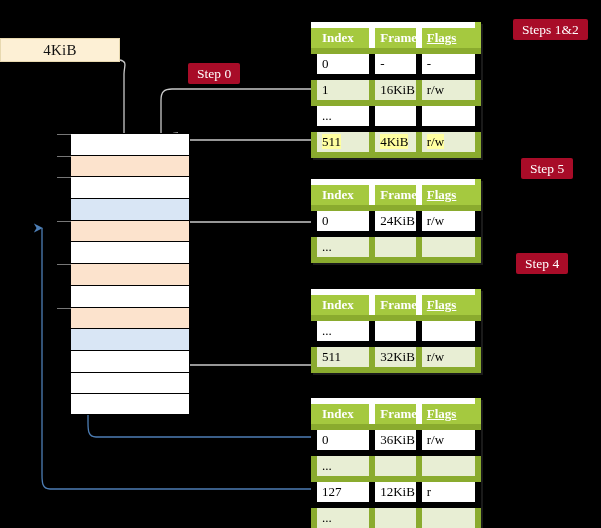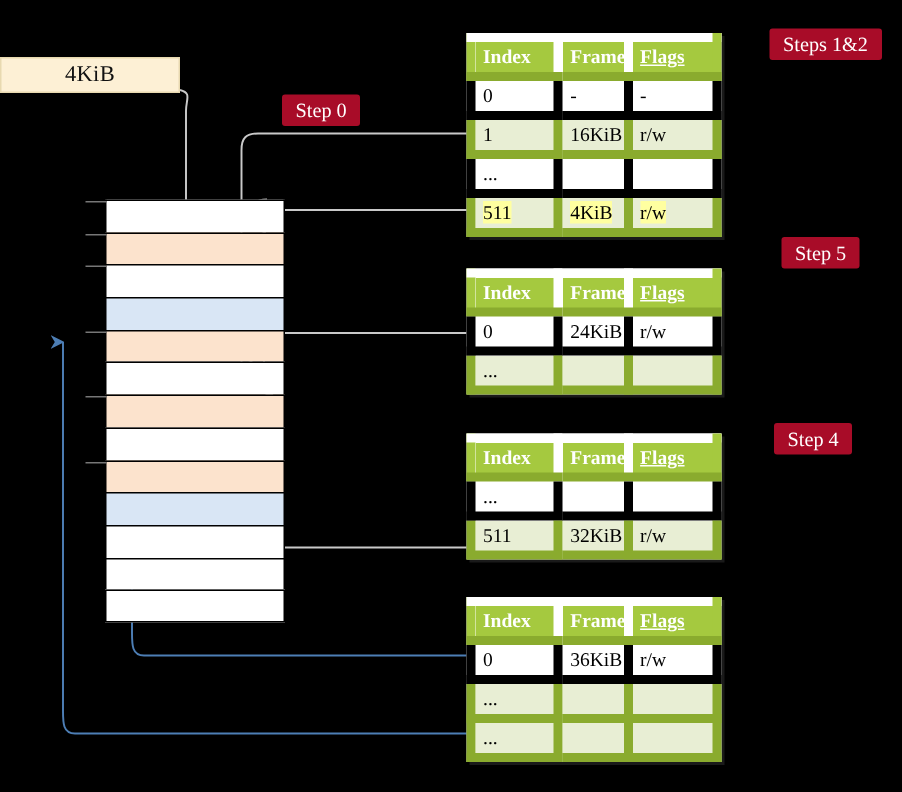--- a/index.html
+++ b/index.html
@@ -111,21 +111,21 @@
 
   <div class="badge" style="left:188px;top:39px;margin-top:24px;">
     <span>Step 0</span>
   </div>
   <div class="badge" style="left:513px;top:19px;">
     <span>Steps 1&amp;2</span>
   </div>
   <div class="badge" style="left:521px;top:158px;">
     <span>Step 5</span>
   </div>
-  <div class="badge" style="left:516px;top:282px;">
+  <div class="badge" style="left:516px;top:253px;">
     <span>Step 4</span>
   </div>
 
   <div class="memcol" id="memcol">
       <div class="memrow" style="position: relative;">
         <span class="tick" style="top: 0px;"></span>
       </div>
       <div class="memrow peach" style="position: relative;">
         <span class="tick" style="top: 0px;"></span>
       </div>
@@ -236,20 +236,25 @@
           <tr>
             <td class="c-index">0</td>
             <td class="c-frame">36KiB</td>
             <td class="c-flags">r/w</td>
           </tr>
           <tr class="alt">
             <td class="c-index">...</td>
             <td class="c-frame"></td>
             <td class="c-flags"></td>
           </tr>
+          <tr>
+            <td class="c-index">127</td>
+            <td class="c-frame">12KiB</td>
+            <td class="c-flags">r</td>
+          </tr>
           <tr class="alt">
             <td class="c-index">...</td>
             <td class="c-frame"></td>
             <td class="c-flags"></td>
           </tr>
         </tbody>
       </table>
     </div>
 
 </div>

